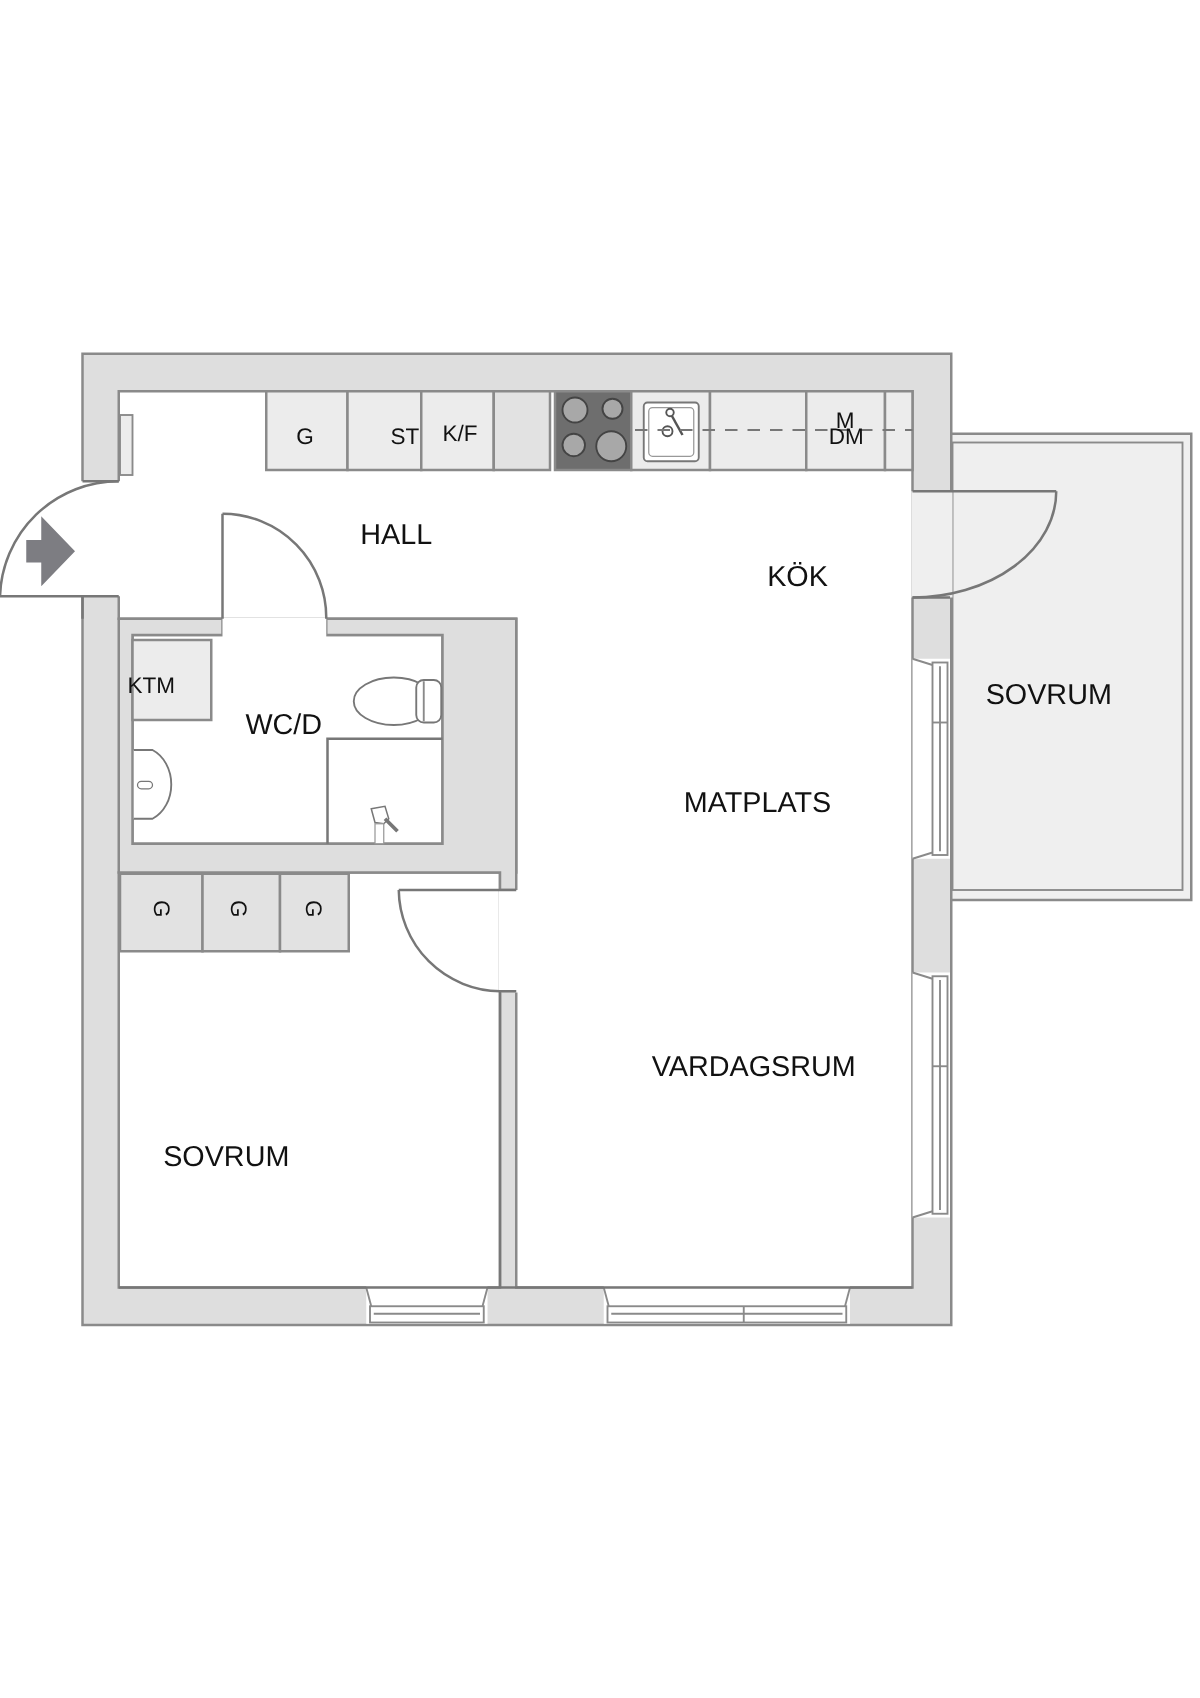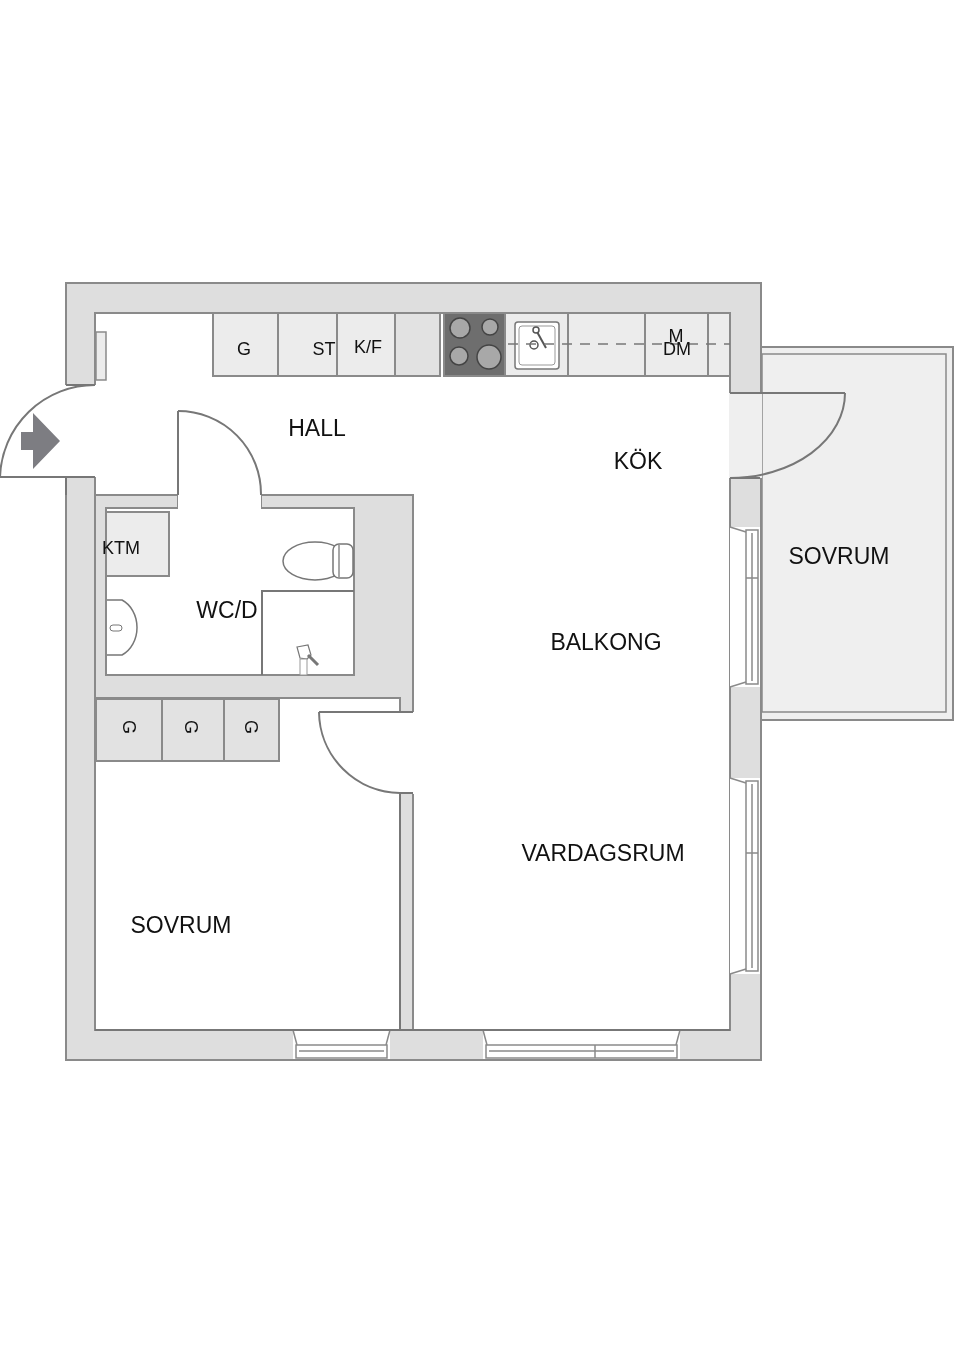--- a/index.html
+++ b/index.html
@@ -157,22 +157,22 @@
     <line x1="319" y1="712" x2="413" y2="712" class="line"></line>
     <path d="M319,712 A82,82 0 0 0 400,793" class="line"></path>
     <line x1="400" y1="793" x2="413" y2="793" class="line"></line>
     <line x1="400" y1="793" x2="400" y2="1030" class="line"></line>
   </g>
   <line x1="95" y1="1030" x2="730" y2="1030" class="line"></line>
 </svg>
 
 <div class="label" style="left:317px;top:428px">HALL</div>
 <div class="label" style="left:638px;top:461px">KÖK</div>
-<div class="label" style="left:227px;top:610px">WC/D</div>
-<div class="label" style="left:606px;top:642px">BALKONG</div>
+<div class="label" style="left:227px;top:580px">WC/D</div>
+<div class="label" style="left:606px;top:642px">MATPLATS</div>
 <div class="label" style="left:603px;top:853px">VARDAGSRUM</div>
 <div class="label" style="left:181px;top:925px">SOVRUM</div>
 <div class="label" style="left:839px;top:556px">SOVRUM</div>
 
 <div class="label small" style="left:244px;top:349px">G</div>
 <div class="label small" style="left:324px;top:349px">ST</div>
 <div class="label small" style="left:368px;top:347px">K/F</div>
 <div class="label small" style="left:676px;top:336px">M</div>
 <div class="label small" style="left:677px;top:349px">DM</div>
 <div class="label small" style="left:121px;top:548px">KTM</div>

